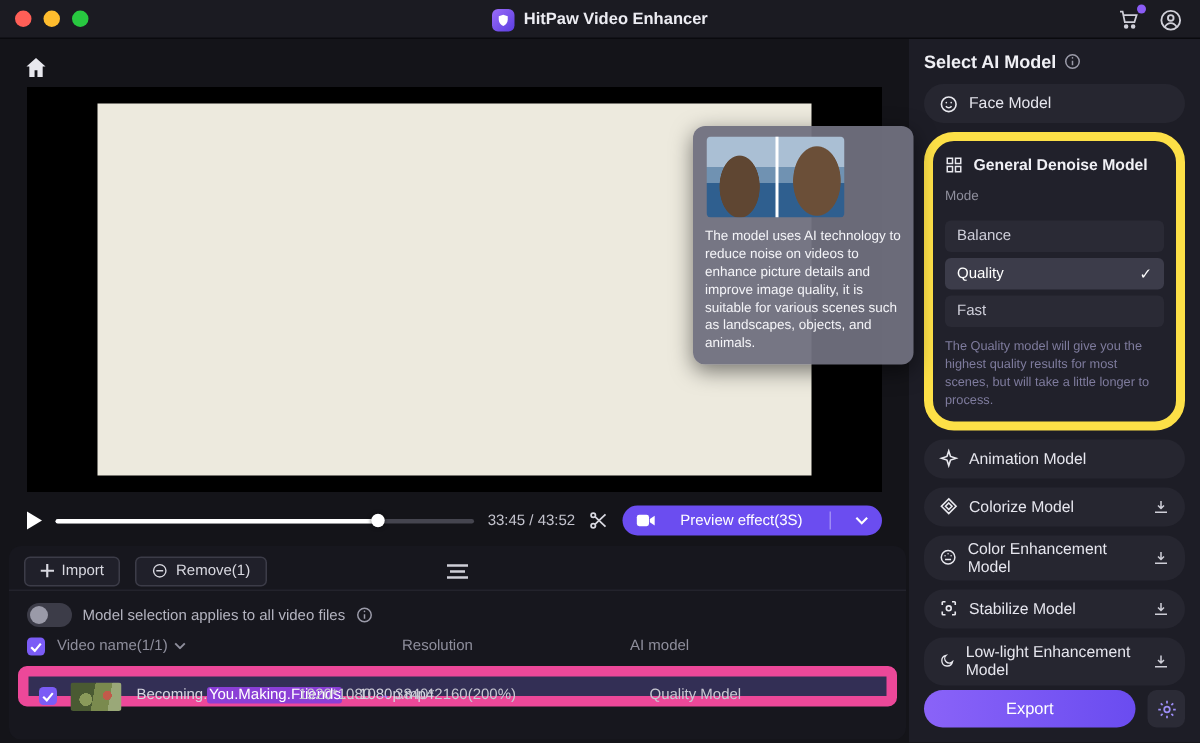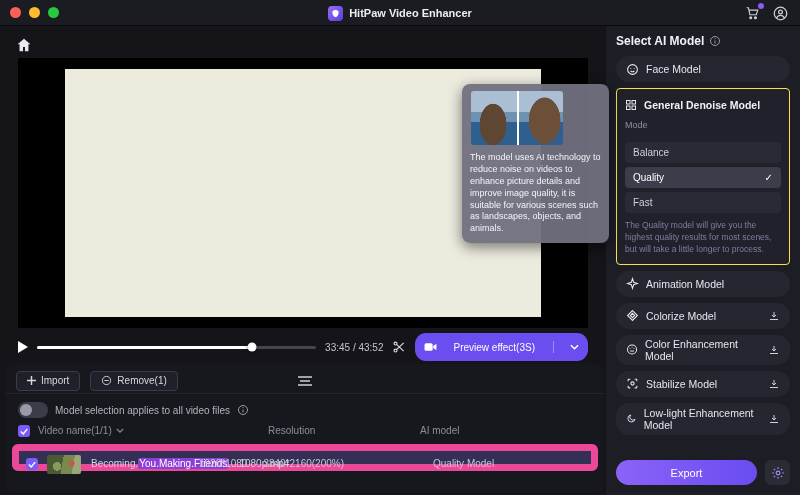--- a/index.html
+++ b/index.html
@@ -25,21 +25,21 @@
   .home-btn{position:absolute;top:10px;left:14px;width:20px;height:18px;display:flex;align-items:center;justify-content:center;cursor:pointer;}
   .preview{position:absolute;top:32px;left:18px;width:570px;height:270px;background:#000;}
   .video-frame{position:absolute;left:47px;top:11px;width:476px;height:248px;background:#edeade;}
 
   .controls{position:absolute;top:308px;left:18px;width:570px;height:26px;display:flex;align-items:center;gap:9px;}
   .play-icon{width:0;height:0;border-left:10px solid #fff;border-top:6px solid transparent;border-bottom:6px solid transparent;cursor:pointer;}
   .progress{flex:1;height:3px;background:#45454f;border-radius:2px;position:relative;cursor:pointer;}
   .progress-fill{position:absolute;left:0;top:0;bottom:0;background:#ffffff;border-radius:2px;}
   .progress-thumb{position:absolute;top:50%;width:9px;height:9px;background:#fff;border-radius:50%;transform:translate(-50%,-50%);box-shadow:0 0 3px rgba(0,0,0,.6);}
   .time{font-size:10px;color:#c4c4ce;white-space:nowrap;}
-  .preview-btn{height:28px;background:#6b4df0;border-radius:11px;display:flex;align-items:center;gap:16px;padding:0 9px;font-size:10px;color:#fff;cursor:pointer;white-space:nowrap;}
+  .preview-btn{height:20px;background:#6b4df0;border-radius:11px;display:flex;align-items:center;gap:16px;padding:0 9px;font-size:10px;color:#fff;cursor:pointer;white-space:nowrap;}
   .preview-btn .divider{width:1px;height:12px;background:rgba(255,255,255,.35);margin-left:2px;}
 
   
   .bottom-panel{position:absolute;top:338px;left:6px;right:2px;bottom:2px;background:#17171e;border-radius:8px;}
   .file-toolbar{position:absolute;top:4px;left:0;right:0;height:26px;display:flex;align-items:center;border-bottom:1px solid #23232c;}
   .tool-btn{height:20px;border:1px solid #3c3c48;background:#20202a;border-radius:4px;display:flex;align-items:center;gap:5px;padding:0 10px;font-size:10px;color:#d8d8e0;cursor:pointer;margin-left:10px;}
   .collapse-handle{position:absolute;left:50%;top:50%;transform:translate(-50%,-50%);cursor:pointer;display:flex;}
 
   .apply-row{position:absolute;top:38px;left:12px;display:flex;align-items:center;gap:7px;}
   .toggle{width:30px;height:16px;border-radius:8px;background:#3c3c48;position:relative;cursor:pointer;}
@@ -66,21 +66,21 @@
   .tr-res .arrow{color:#9b6cf6;font-weight:bold;padding:0 3px;}
   .tr-model{position:absolute;left:414px;top:7px;font-size:10px;color:#c8c8d2;}
 
   
   .sidebar{position:absolute;top:26px;right:0;width:194px;bottom:0;background:#1d1d26;padding:8px 10px 46px;display:flex;flex-direction:column;gap:6px;}
   .sb-title{display:flex;align-items:center;gap:5px;font-size:12px;font-weight:bold;color:#f0f0f5;margin-bottom:2px;}
   .model-btn{min-height:26px;background:#262630;border-radius:13px;display:flex;align-items:center;gap:7px;padding:3px 10px;font-size:10.5px;color:#e6e6ee;cursor:pointer;flex:none;}
   .model-btn .dl{margin-left:auto;display:flex;cursor:pointer;}
   .model-btn .lbl{line-height:1.15;}
 
-  .denoise-card{border:1px solid #fde047;border-radius:4px;background:#21212b;padding:5px 8px 8px;flex:none;}
+  .denoise-card{border:6px solid #fde047;border-radius:20px;background:#21212b;padding:5px 8px 8px;flex:none;}
   .denoise-head{display:flex;align-items:center;gap:7px;height:22px;font-size:10.5px;font-weight:bold;color:#f0f0f5;cursor:pointer;}
   .mode-label{font-size:9px;color:#8f8f9d;margin:4px 0 12px;}
   .mode-opt{height:21px;border-radius:4px;background:#2a2a35;display:flex;align-items:center;padding:0 8px;font-size:10px;color:#cfcfda;margin-top:4px;cursor:pointer;}
   .mode-opt.selected{background:#3c3c4a;color:#fff;}
   .mode-opt .check{margin-left:auto;color:#fff;font-size:10px;}
   .denoise-desc{font-size:8.5px;color:#7f7c9e;line-height:1.4;margin-top:7px;}
 
   .export-row{position:absolute;bottom:10px;left:10px;right:10px;display:flex;gap:8px;align-items:center;}
   .export-btn{flex:1;height:25px;border-radius:13px;background:linear-gradient(90deg,#8a63f8,#6a4cf0);display:flex;align-items:center;justify-content:center;font-size:11px;color:#fff;cursor:pointer;}
   .gear-btn{width:25px;height:25px;border-radius:6px;background:#2b2b36;display:flex;align-items:center;justify-content:center;cursor:pointer;}

